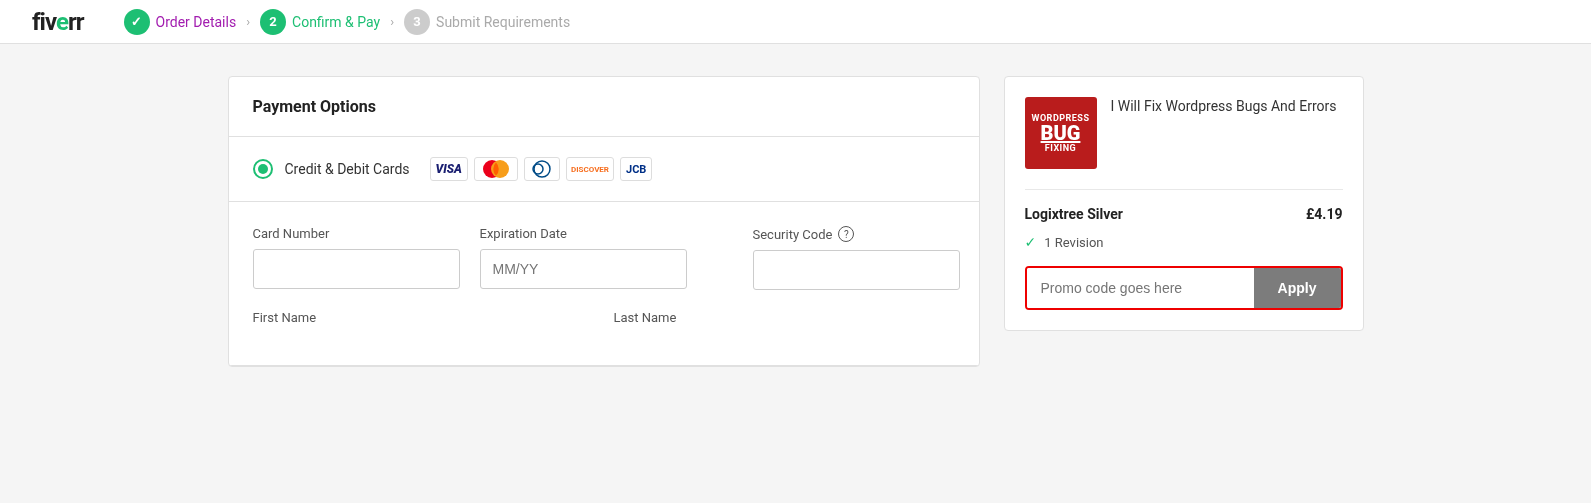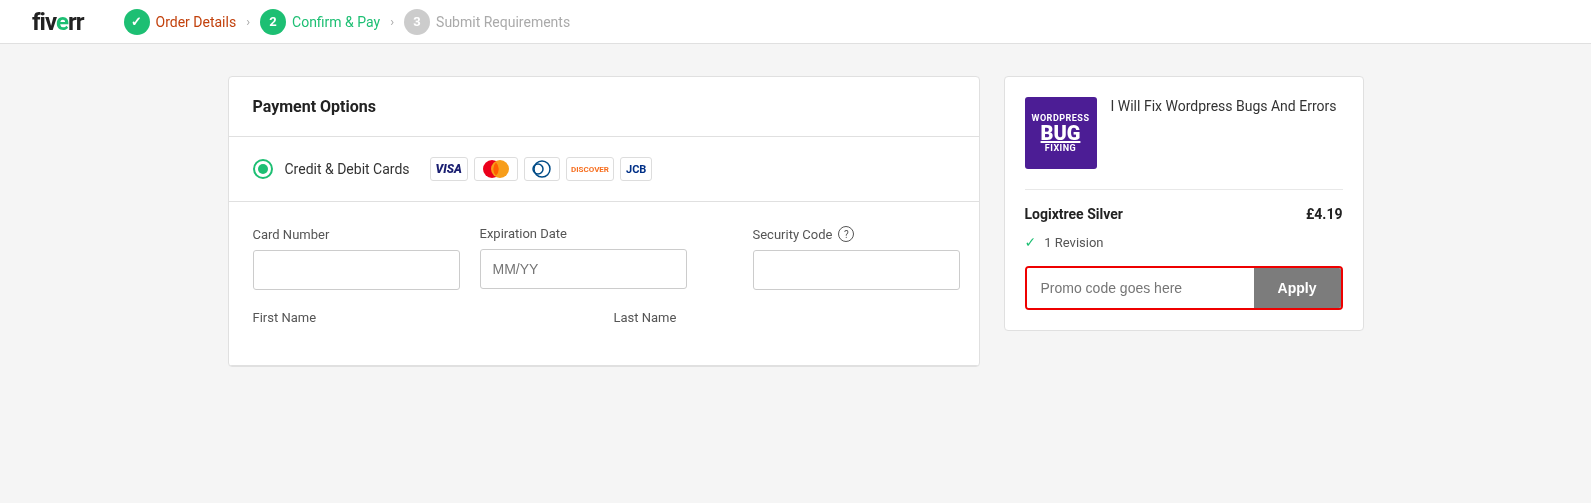--- a/index.html
+++ b/index.html
@@ -58,21 +58,21 @@
       color: #fff;
     }
     .step-icon.active {
       background: #1dbf73;
       color: #fff;
     }
     .step-icon.inactive {
       background: #ccc;
       color: #fff;
     }
-    .step-label.completed { color: #c2410c; }
+    .step-label.completed { color: #a21caf; }
     .step-label.active { color: #1dbf73; }
     .step-label.inactive { color: #aaa; }
     .breadcrumb-chevron { color: #aaa; font-size: 13px; }
 
     
     .main-content {
       display: flex;
       gap: 24px;
       padding: 32px 32px;
       max-width: 1200px;
@@ -155,21 +155,21 @@
     .form-row {
       display: flex;
       gap: 20px;
       margin-bottom: 20px;
     }
     .form-group {
       display: flex;
       flex-direction: column;
       gap: 8px;
     }
-    .form-group.card-number { flex: 2.2; justify-content: center; }
+    .form-group.card-number { flex: 2.2; }
     .form-group.expiration { flex: 1; }
     .form-group.security { flex: 1; margin-left: 46px; }
     .form-group.first-name { flex: 1; }
     .form-group.last-name { flex: 1; }
 
     .form-label {
       font-size: 13px;
       color: #555;
       display: flex;
       align-items: center;
@@ -213,21 +213,21 @@
     .order-top {
       display: flex;
       gap: 14px;
       align-items: flex-start;
       margin-bottom: 20px;
     }
 
     .gig-thumbnail {
       width: 72px;
       height: 72px;
-      background: #4c1d95;
+      background: #b91c1c;
       border-radius: 3px;
       display: flex;
       flex-direction: column;
       align-items: center;
       justify-content: center;
       flex-shrink: 0;
       padding: 6px;
       text-align: center;
     }
     .gig-thumbnail .wp-text {

